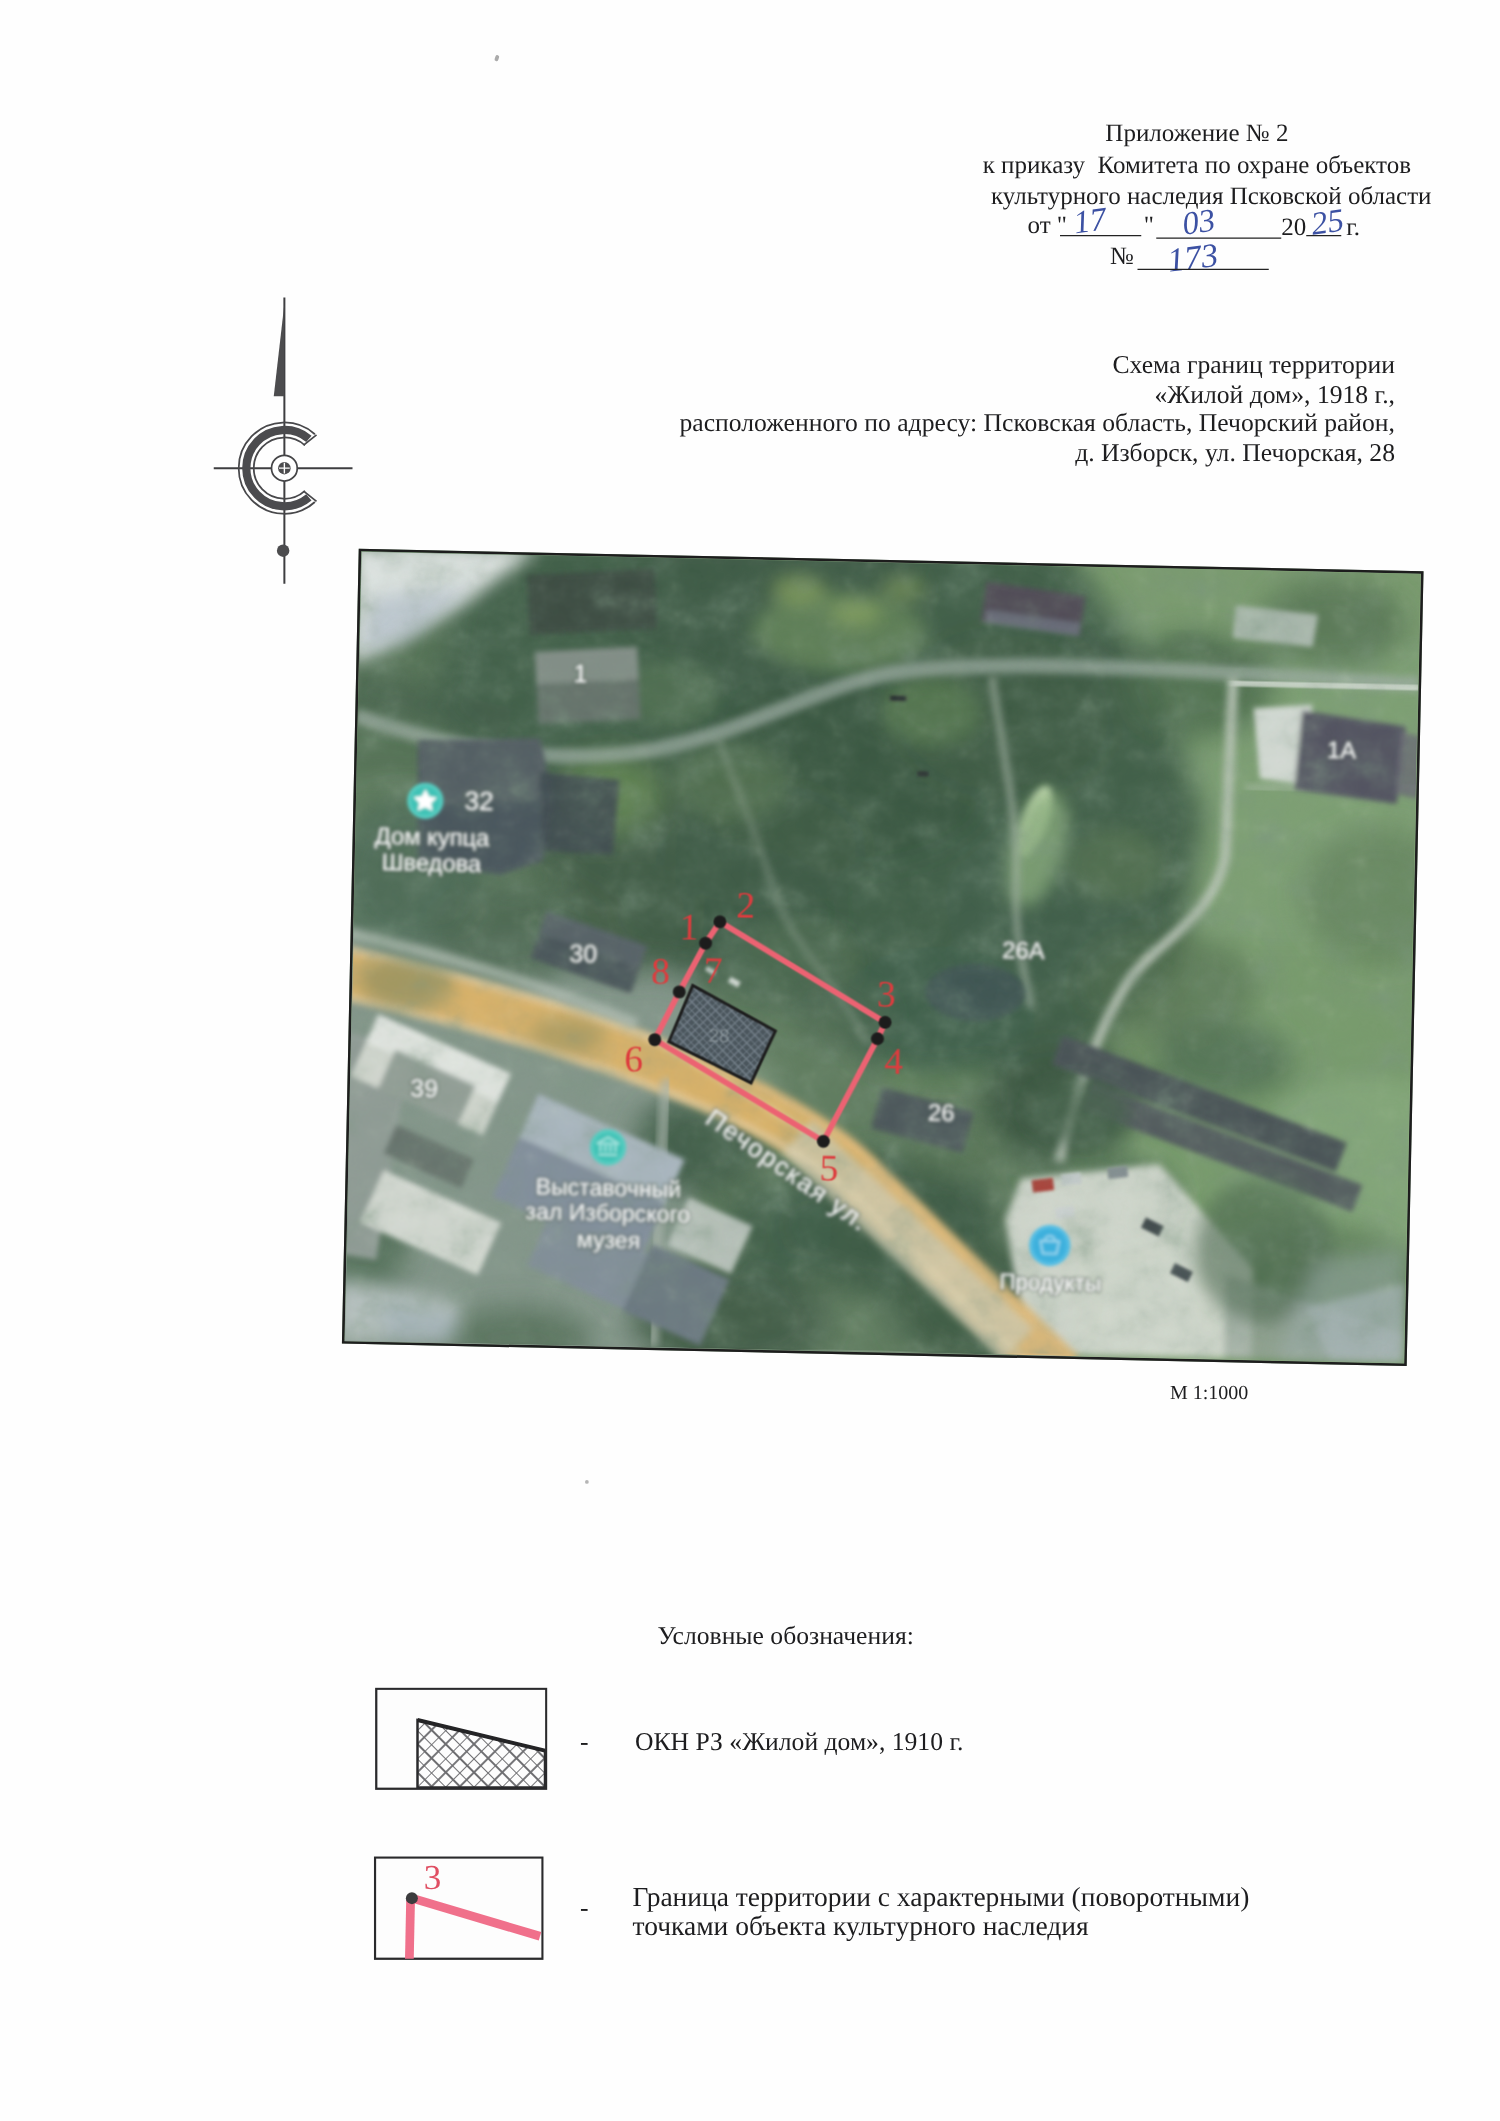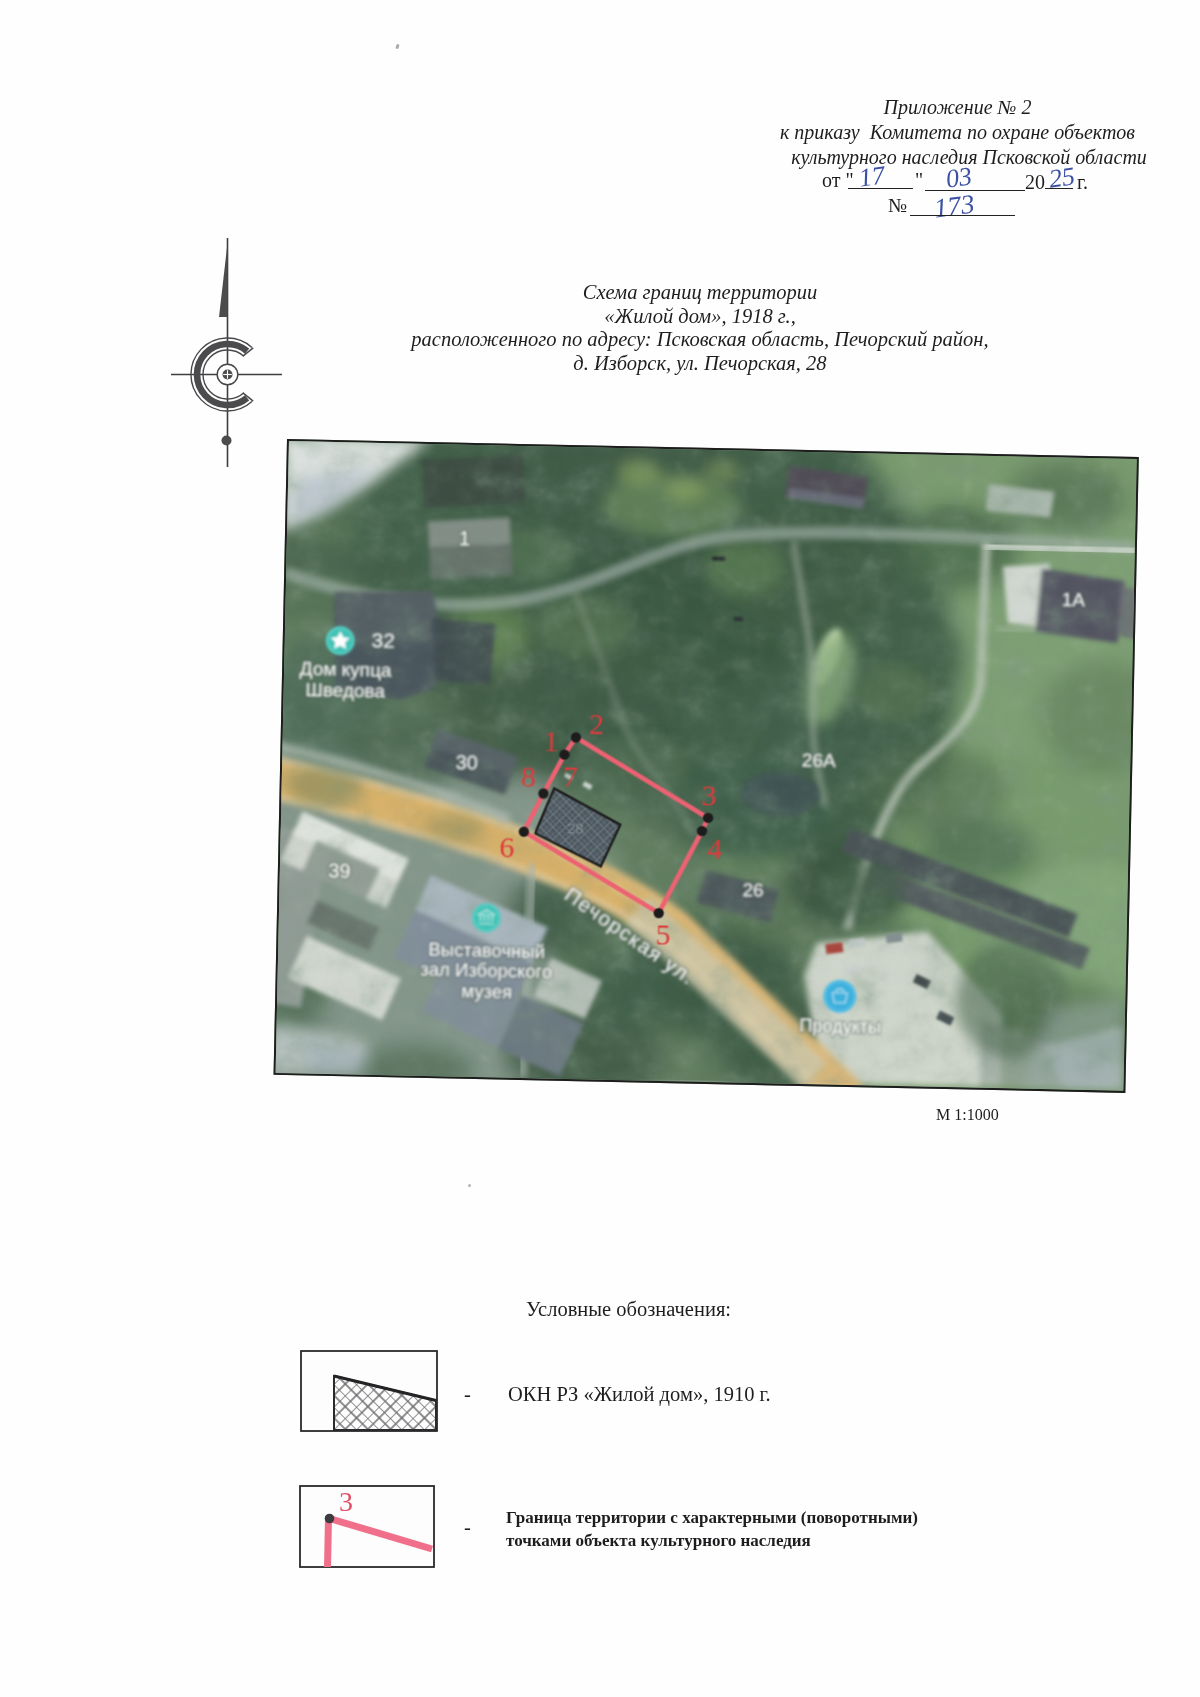--- a/index.html
+++ b/index.html
@@ -1,19 +1,19 @@
 <!DOCTYPE html>
 <html><head>
 <meta charset="utf-8">
 <style>
   html,body{margin:0;padding:0;}
   body{width:1200px;height:1697px;background:#fefefe;position:relative;
        font-family:"Liberation Serif",serif;color:#1d1d1f;overflow:hidden;}
   .abs{position:absolute;}
-  .ctr{text-align:center;font-style:italic;}
+  .ctr{text-align:center;}
   .ink{color:#3c51a3;font-style:italic;font-family:"Liberation Serif",serif;}
 </style>
 </head>
 <body>
 
 <div class="abs ctr" style="left:760px;top:95px;width:395px;font-size:20px;line-height:25px;">
   <div>Приложение № 2</div>
   <div>к приказу&nbsp; Комитета по охране объектов</div>
   <div style="width:420px;margin-left:-1px;">культурного наследия Псковской области</div>
 </div>
@@ -51,21 +51,21 @@
   <path d="M 93.2 117.9 L 82.9 126.1 M 93.2 171.1 L 82.9 162.9" stroke="#48484b" stroke-width="1.4"></path>
 
   <circle cx="67.5" cy="144.5" r="10.3" fill="#fff" stroke="#454547" stroke-width="1.4"></circle>
   <circle cx="67.5" cy="144.5" r="5" fill="#4c4c4e"></circle>
   <line x1="63.2" y1="144.5" x2="71.8" y2="144.5" stroke="#fff" stroke-width="1.1"></line>
   <line x1="67.5" y1="140.2" x2="67.5" y2="148.8" stroke="#fff" stroke-width="1.1"></line>
 
   <circle cx="66.5" cy="210.5" r="5" fill="#4c4c4e"></circle>
 </svg>
 
-<div class="abs ctr" style="left:300px;top:281px;width:800px;font-size:20.5px;line-height:23.7px;">
+<div class="abs ctr" style="left:316px;top:281px;width:800px;font-size:20.5px;line-height:23.7px;text-align:right;">
   <div>Схема границ территории</div>
   <div>«Жилой дом», 1918 г.,</div>
   <div>расположенного по адресу: Псковская область, Печорский район,</div>
   <div>д. Изборск, ул. Печорская, 28</div>
 </div>
 
 <div class="abs" style="left:287px;top:439px;width:852px;height:636px;border:2px solid #1d1d1d;
      transform:rotate(1.213deg);transform-origin:0 0;box-sizing:border-box;overflow:hidden;background:#7e967d;">
 <svg width="848" height="632" viewBox="0 0 848 632" style="display:block">
 <g transform="translate(-1.5,-1.5)">
@@ -390,16 +390,16 @@
 <svg class="abs" style="left:299px;top:1485px;" width="136" height="83" viewBox="0 0 136 83">
   <rect x="1" y="1" width="134" height="81" fill="#fdfdfd" stroke="#2a2a2c" stroke-width="1.8"></rect>
 
   <line x1="30.5" y1="33.5" x2="133" y2="64" stroke="#f0708b" stroke-width="7"></line>
   <line x1="29.5" y1="33.5" x2="28.5" y2="82" stroke="#f0708b" stroke-width="7"></line>
   <circle cx="30.5" cy="33.5" r="4.8" fill="#3c3c3e"></circle>
   <text x="40" y="26" font-family="Liberation Serif,serif" font-size="28" fill="#e04f63">3</text>
 </svg>
 
 <div class="abs" style="left:464px;top:1516px;font-size:20.5px;">-</div>
-<div class="abs" style="left:506px;top:1506px;font-size:17px;line-height:23.2px;font-weight:bold;">Граница территории с характерными (поворотными)<br>точками объекта культурного наследия</div>
+<div class="abs" style="left:506px;top:1506px;font-size:22px;line-height:23.2px;">Граница территории с характерными (поворотными)<br>точками объекта культурного наследия</div>
 
 <div class="abs" style="left:396px;top:44px;width:3px;height:5px;background:#ababab;border-radius:2px;transform:rotate(20deg);"></div>
 <div class="abs" style="left:468px;top:1184px;width:3px;height:3px;background:#b5b5b5;border-radius:2px;"></div>
 
 </body></html>

